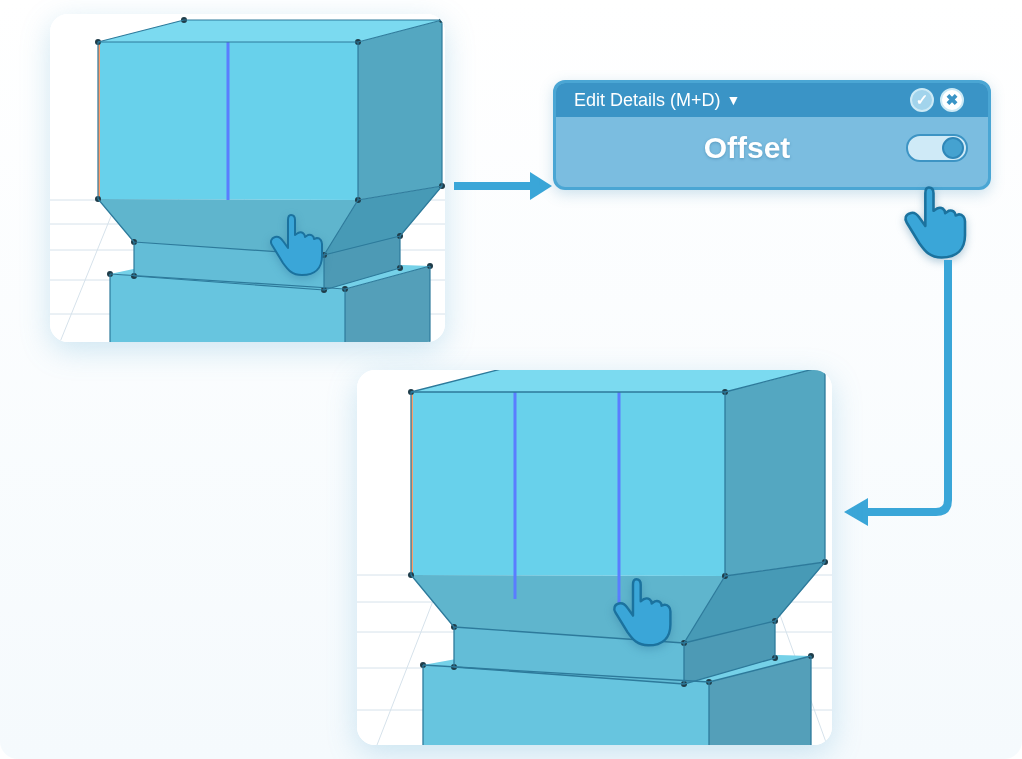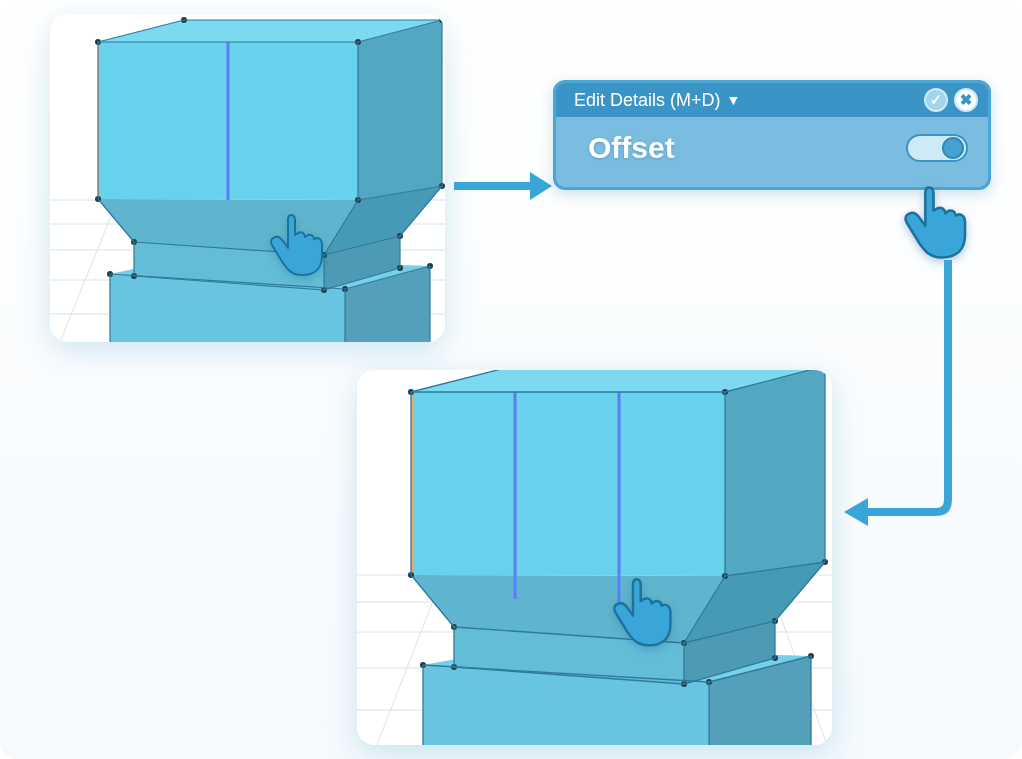--- a/index.html
+++ b/index.html
@@ -38,38 +38,38 @@
     width: 438px;
     background: #7bbde0;
     border: 3px solid #4aa6d4;
     border-radius: 12px;
     color: #fff;
     box-shadow: 0 4px 14px rgba(60,140,185,.25);
   }
   .panel-header {
     background: #3a94c6;
     border-radius: 9px 9px 0 0;
-    padding: 5px 10px 5px 18px;
+    padding: 5px 24px 5px 18px;
     display: flex;
     align-items: center;
     font-size: 18px;
     font-weight: 500;
   }
   .panel-header .spacer { flex: 1; }
   .chev { margin-left: 6px; font-size: 14px; }
   .hdr-btn {
     width: 24px; height: 24px; border-radius: 50%;
     display: inline-flex; align-items: center; justify-content: center;
     margin-left: 6px; font-weight: 800; font-size: 15px;
   }
   .hdr-ok    { background:#a2d4ec; color:#ffffff; border:2px solid #cceaf6; }
   .hdr-close { background:#ffffff; color:#3a94c6; border:2px solid #cceaf6; }
   .panel-body {
     padding: 14px 20px 22px 32px;
-    display: flex; align-items: center;
+    display: flex; align-items: center; text-align: center;
   }
   .panel-body .lbl {
     font-size: 30px; font-weight: 800; color:#fff;
     text-shadow: 0 1px 3px rgba(30,90,130,.35);
     flex: 1;
   }
   .toggle {
     width: 62px; height: 28px; border-radius: 14px;
     background: #cfeaf7; border: 2px solid #3d94c4;
     position: relative;

